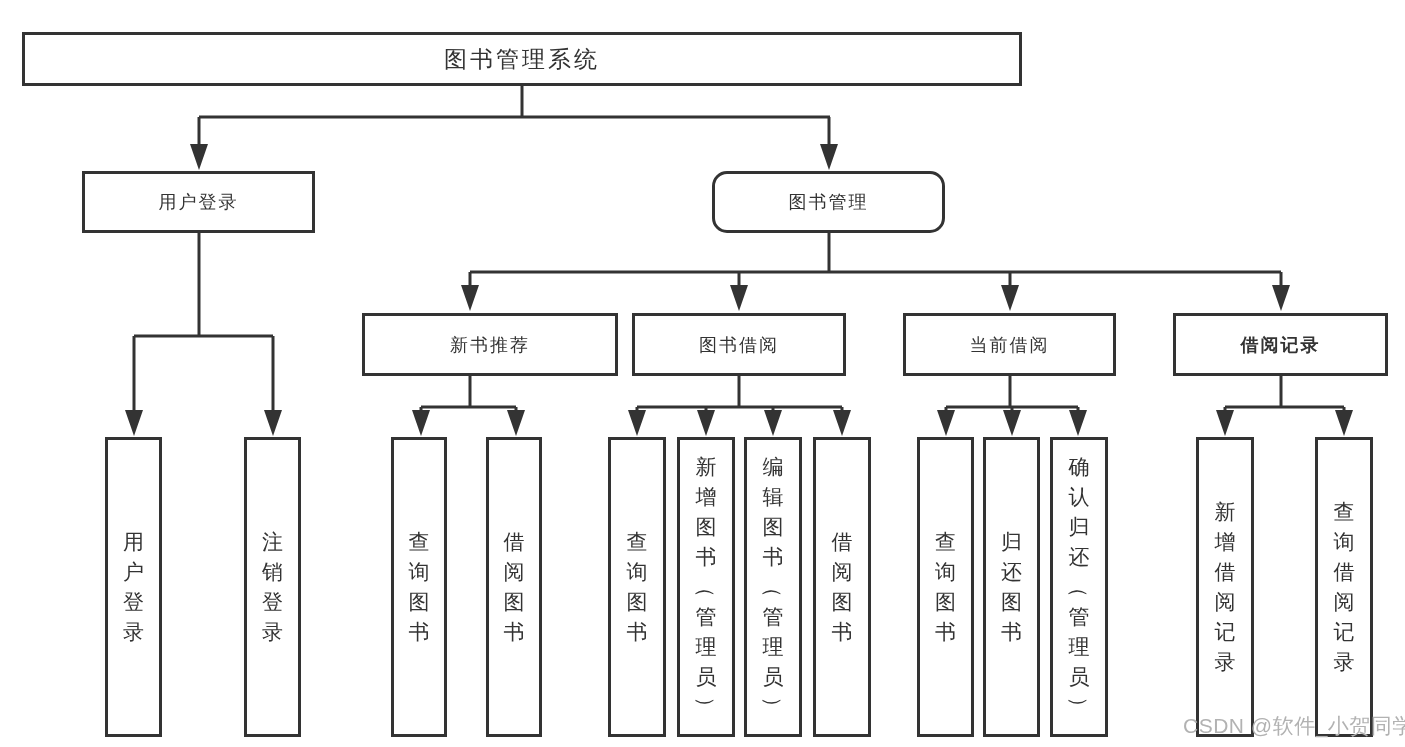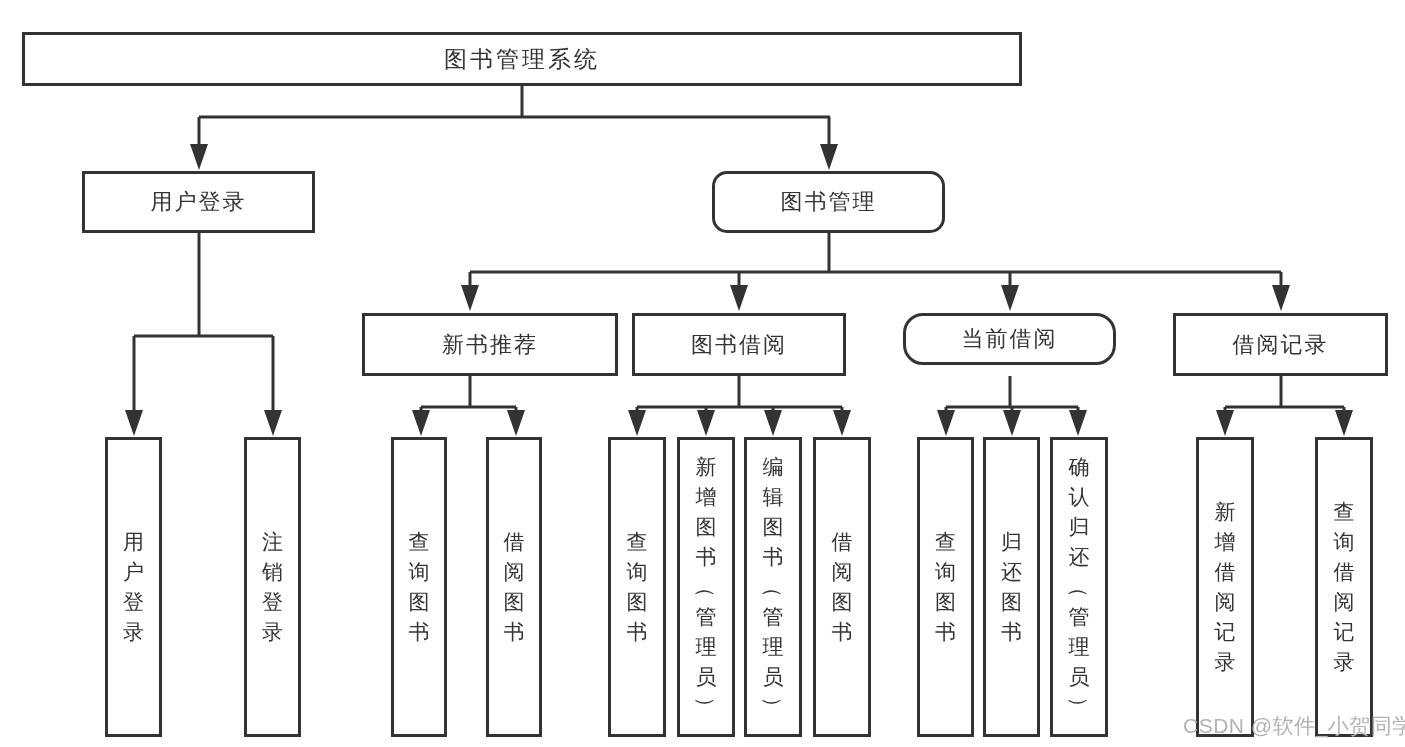--- a/index.html
+++ b/index.html
@@ -43,21 +43,21 @@
     align-items: center;
     justify-content: center;
     color: var(--text);
   }
   .root-label {
     font-size: 23px;
     letter-spacing: 3px;
     white-space: nowrap;
   }
   .hlabel {
-    font-size: 22px;
+    font-size: 18px;
     letter-spacing: 2px;
     white-space: nowrap;
   }
   .vbox { flex-direction: column; }
   .vtext {
     display: block;
     width: 100%;
   }
   .vchar {
     display: block;
@@ -163,24 +163,24 @@
   <div class="box" style="left:712px; top:171px; width:233px; height:62px;border-radius:15px;">
     <span class="hlabel">图书管理</span>
   </div>
 
   <div class="box" style="left:362px; top:313px; width:256px; height:63px;">
     <span class="hlabel">新书推荐</span>
   </div>
   <div class="box" style="left:632px; top:313px; width:214px; height:63px;">
     <span class="hlabel">图书借阅</span>
   </div>
-  <div class="box" style="left:903px; top:313px; width:213px; height:52px;border-radius:20px;">
+  <div class="box" style="left:903px; top:313px; width:213px; height:63px;">
     <span class="hlabel">当前借阅</span>
   </div>
-  <div class="box" style="left:1173px; top:313px; width:215px; height:63px;">
+  <div class="box" style="left:1173px; top:313px; width:215px; height:63px;font-weight:bold;">
     <span class="hlabel">借阅记录</span>
   </div>
 
   <div class="box vbox" style="left:105px; top:437px; width:57px; height:300px;">
     <div class="vtext">
         <span class="vchar">用</span>
         <span class="vchar">户</span>
         <span class="vchar">登</span>
         <span class="vchar">录</span>
       </div>

